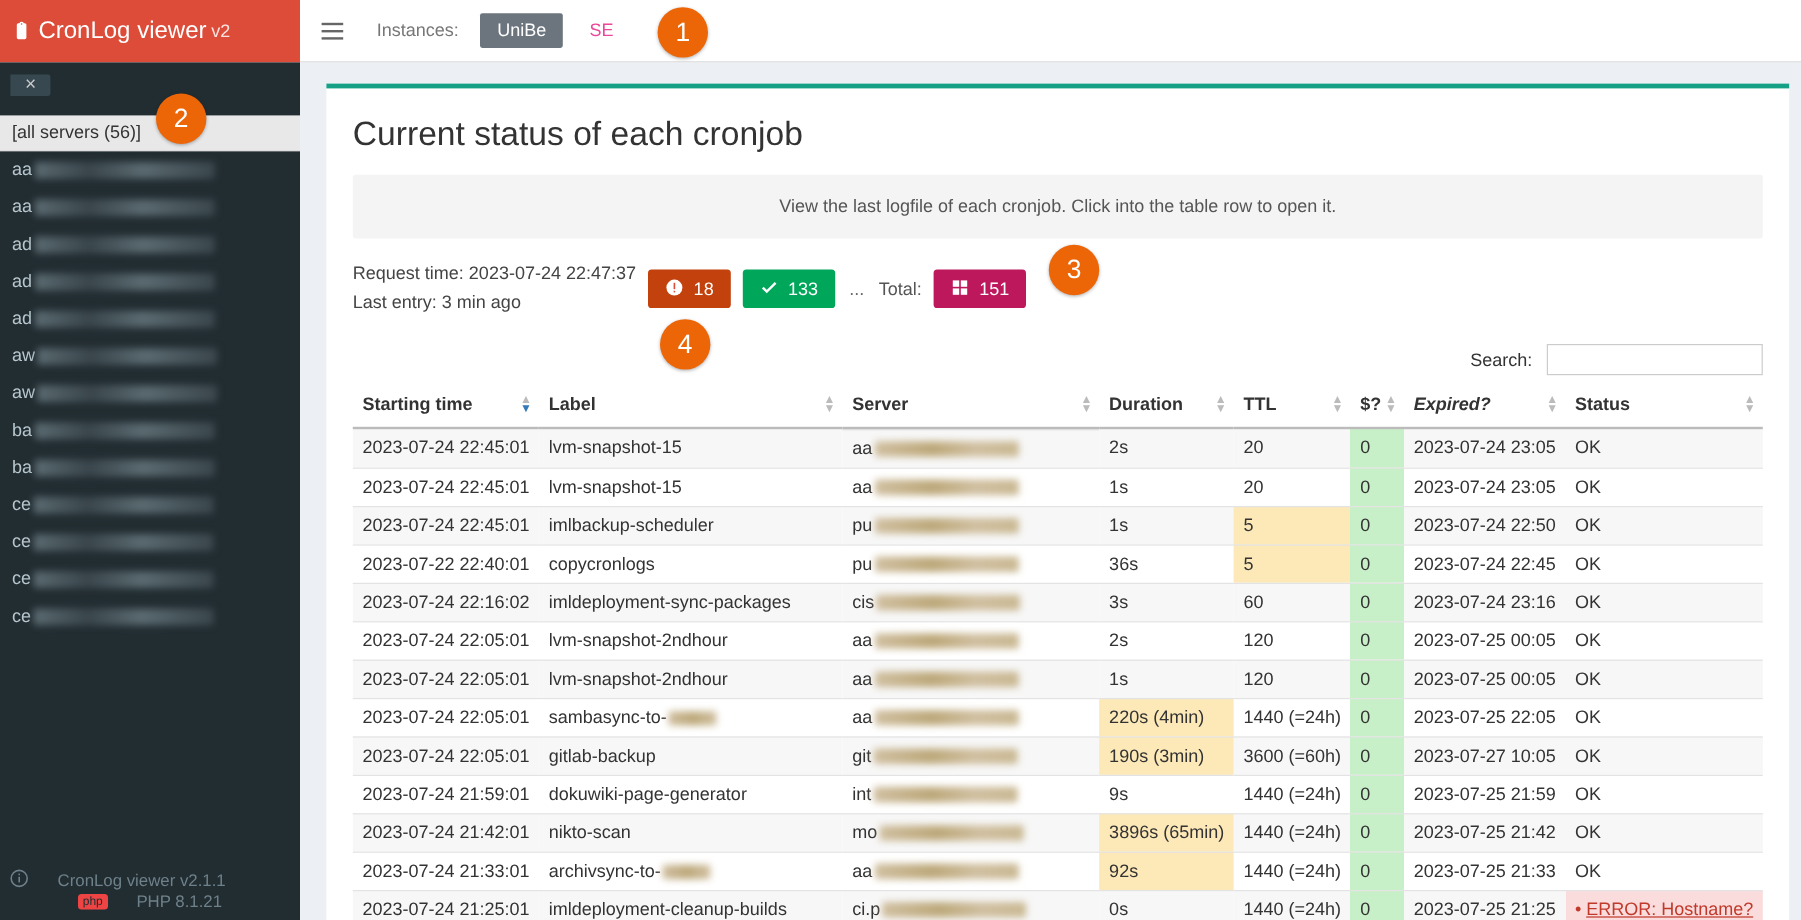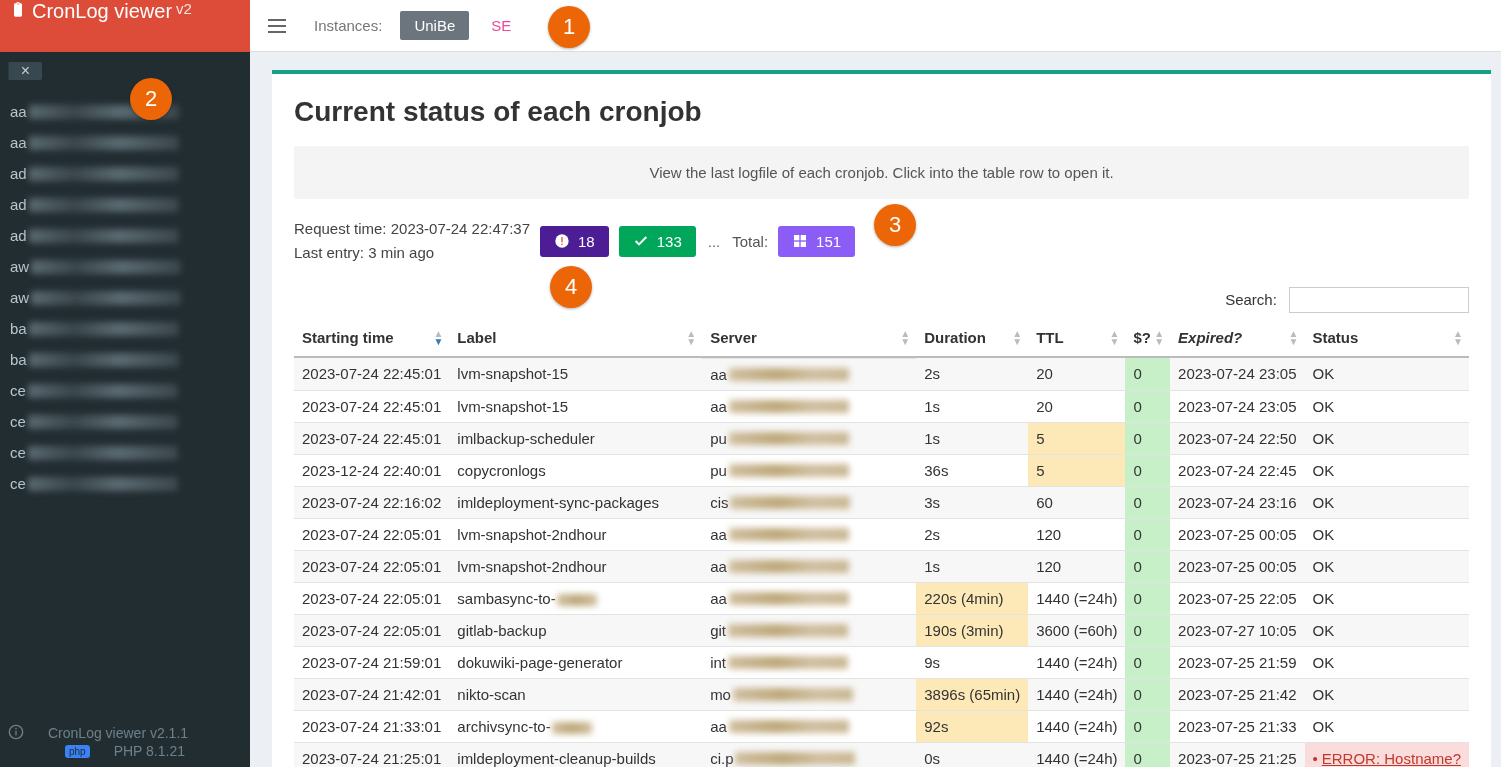--- a/index.html
+++ b/index.html
@@ -14,20 +14,21 @@
   position: relative;
 }
 
 .brand {
   position: absolute;
   top: 0; left: 0;
   width: 250px; height: 52px;
   background: #dd4b39;
   color: #fff;
   display: flex;
+  align-items: center;
   padding-left: 10px;
   font-size: 20px;
 }
 .brand .icon { margin-right: 6px; font-size: 18px; }
 .brand .v { font-size: 15px; opacity: .85; margin-left: 4px; }
 
 .topnav {
   position: absolute;
   top: 0; left: 250px; right: 0; height: 52px;
   background: #fff;
@@ -80,43 +81,43 @@
   width:150px; height:14px;
   background:linear-gradient(90deg,#5a6a70 0%,#3a464c 30%,#5a6a70 60%,#3a464c 100%);
   filter:blur(3px); border-radius:2px;
 }
 .footer {
   position:absolute; bottom:6px; left:8px; right:8px;
   color:#6e8089; font-size:14px;
 }
 .footer .row{display:flex; align-items:center; gap:24px; margin-bottom:2px;}
 .footer .row.center{justify-content:center;}
-.footer .pill{font-size:10px; background:#3b82f6; color:#222d32; border-radius:3px; padding:1px 4px;}
+.footer .pill{font-size:10px; background:#ef4444; color:#222d32; border-radius:3px; padding:1px 4px;}
 
 .main {
   position:absolute; top:52px; left:250px; right:0; bottom:0;
   overflow:auto; padding:18px 10px 0 22px;
 }
 .panel {
   background:#fff; border-top:4px solid #16a085;
   padding:22px 22px 0 22px;
   min-height: 900px;
 }
-.panel h1 { font-size:28px; font-weight:700; color:#333; margin-bottom:18px;}
+.panel h1 { font-size:28px; font-weight:400; color:#333; margin-bottom:18px;}
 .hint {
   background:#f4f4f4; color:#555; padding:18px 16px; border-radius:2px;
   font-size:15px; margin-bottom:18px;text-align:center;
 }
 .meta-row{display:flex; align-items:center; gap:10px; margin-bottom:22px; font-size:15px; color:#444; flex-wrap:wrap;}
 .meta-left{line-height:1.6;}
 .meta-left b{font-weight:400;}
 .badge{display:inline-flex; align-items:center; gap:8px; padding:7px 14px; border-radius:3px; color:#fff; font-size:15px; cursor:pointer;}
-.badge-red{background:#4c1d95;}
+.badge-red{background:#c2410c;}
 .badge-green{background:#00a65a;}
-.badge-grey{background:#8b5cf6;}
+.badge-grey{background:#be185d;}
 .dots{color:#666; padding:0 2px;}
 .total-lbl{color:#555;}
 
 .tbl-search{ text-align:right; margin-bottom:6px; font-size:15px; color:#333;}
 .tbl-search input{ border:1px solid #ccc; padding:4px 6px; width:180px; margin-left:8px; font-size:14px;}
 
 table{width:100%; border-collapse:collapse; font-size:15px;}
 thead th{
   text-align:left; font-weight:700; padding:10px 8px;
   border-bottom:2px solid #bbb; position:relative; cursor:pointer;
@@ -185,20 +186,23 @@
 <div class="ann" style="top:6px; left:548px;">1</div>
 <div class="ann" style="top:78px; left:130px;">2</div>
 <div class="ann" style="top:204px; left:874px;">3</div>
 <div class="ann" style="top:266px; left:550px;">4</div>
 
 <div class="sidebar">
   <div class="search-row">
     <button>×</button>
   </div>
   <div class="serverlist">
+    <div class="item first">
+      <span>[all servers (56)]</span>
+    </div>
     <div id="server-items">
         <div class="item">
           <span class="prefix">aa</span>
           <span class="blurred"></span>
         </div>
         <div class="item">
           <span class="prefix">aa</span>
           <span class="blurred"></span>
         </div>
         <div class="item">
@@ -412,21 +416,21 @@
               <span class="sprefix">pu</span>
               <span class="sblur"></span>
             </td>
             <td>1s</td>
             <td class="hl-yellow">5</td>
             <td class="col-exit hl-green">0</td>
             <td>2023-07-24 22:50</td>
             <td>OK</td>
           </tr>
           <tr>
-            <td>2023-12-24 22:40:01</td>
+            <td>2023-07-22 22:40:01</td>
             <td><span>copycronlogs</span></td>
             <td class="server">
               <span class="sprefix">pu</span>
               <span class="sblur"></span>
             </td>
             <td>36s</td>
             <td class="hl-yellow">5</td>
             <td class="col-exit hl-green">0</td>
             <td>2023-07-24 22:45</td>
             <td>OK</td>

